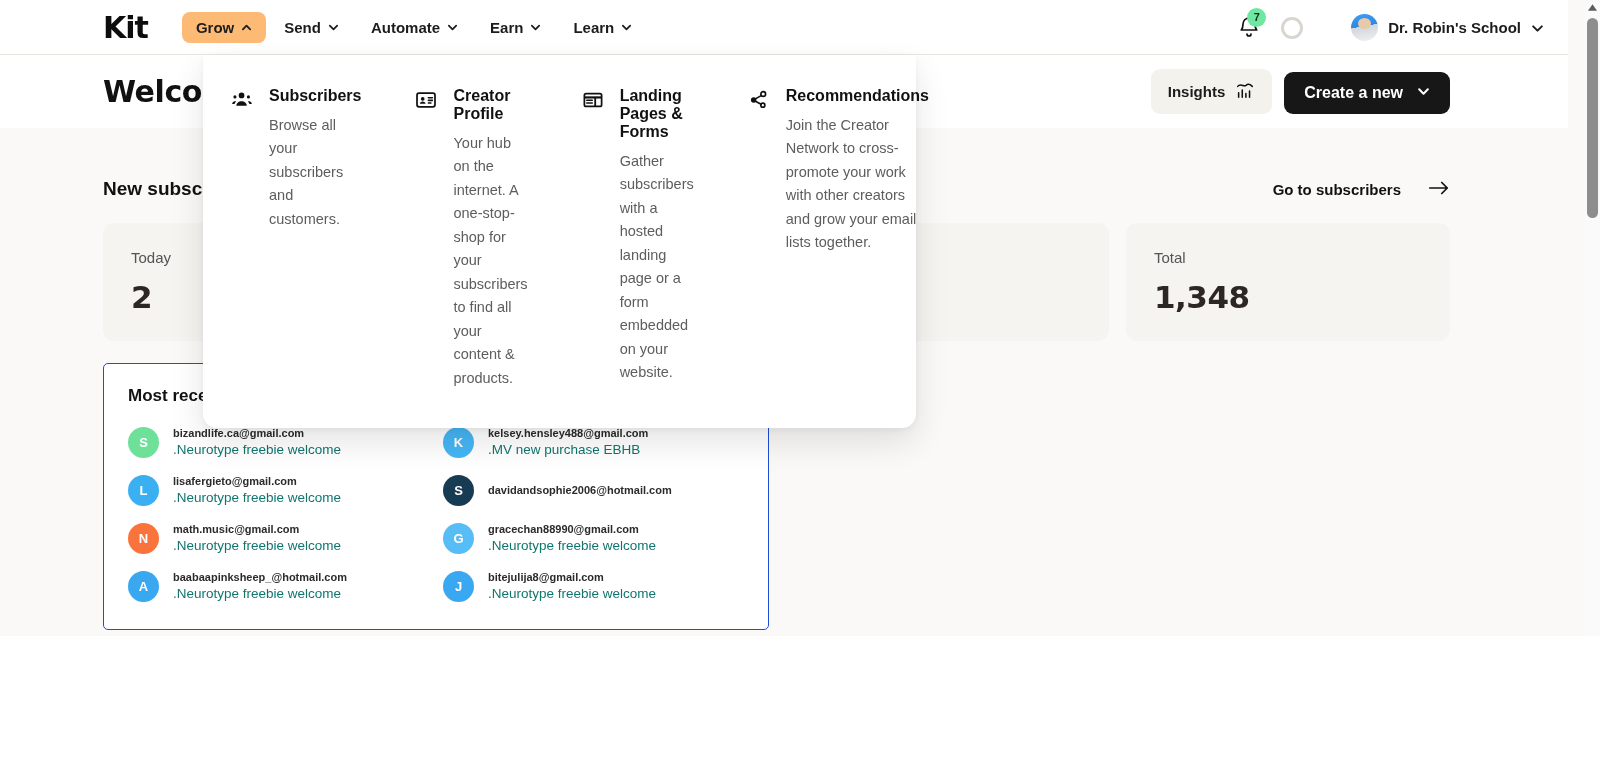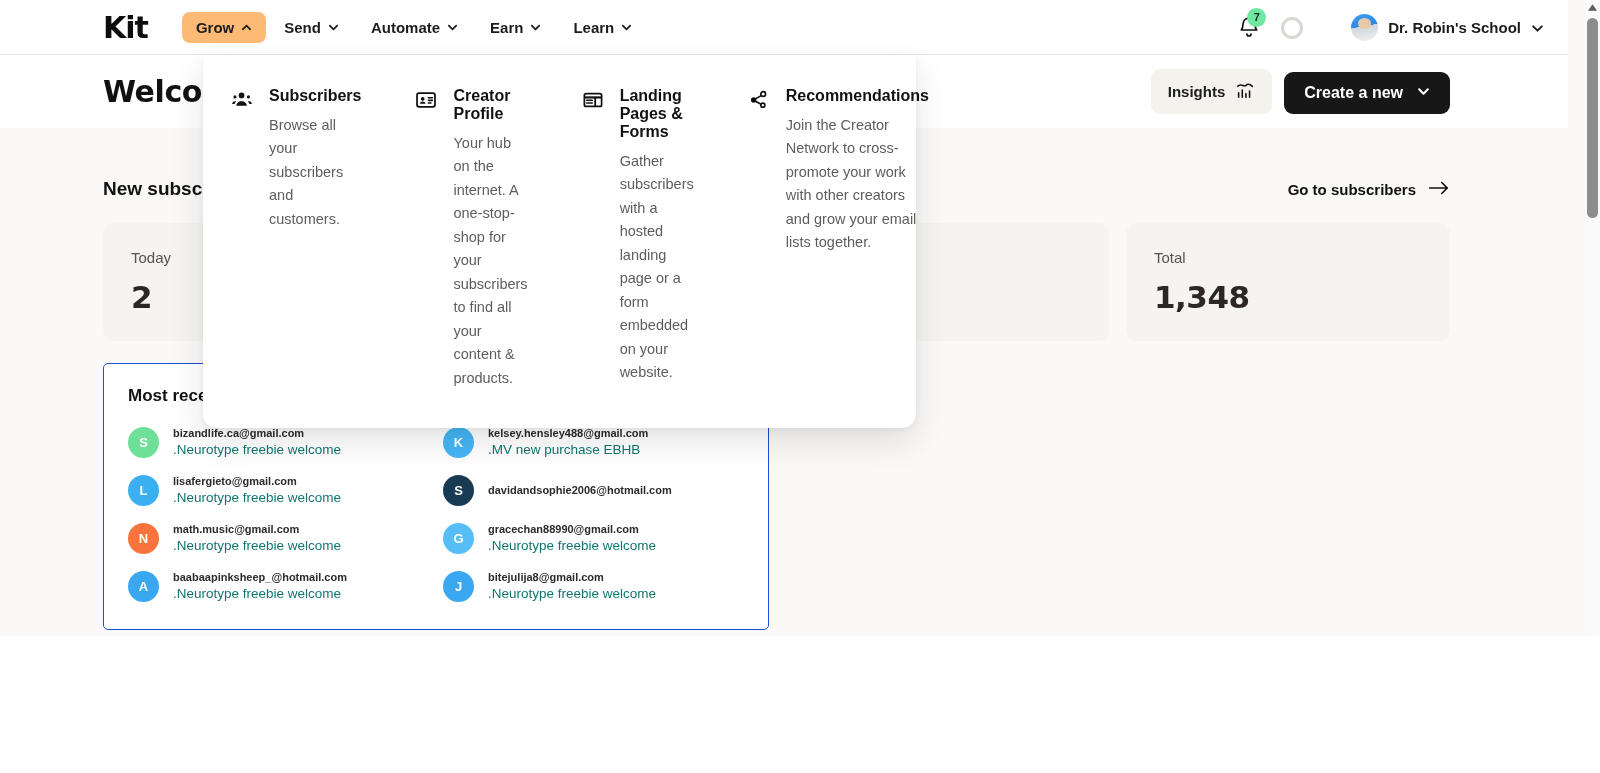--- a/index.html
+++ b/index.html
@@ -97,21 +97,21 @@
   }
 
   
   .content { position:absolute; top:128px; left:0; width:1568px; bottom:0; background:#faf9f7; }
 
   .section-head {
     position:absolute; top:50px; left:103px; right:118px;
     display:flex; align-items:center; justify-content:space-between;
   }
   .section-title { font-size:19px; font-weight:700; color:#111; }
-  .golink { display:flex; align-items:center; gap:12px; font-size:15px; font-weight:700; color:#111; cursor:pointer;}
+  .golink { display:flex; align-items:center; gap:27px; font-size:15px; font-weight:700; color:#111; cursor:pointer;}
 
   .stats { position:absolute; top:95px; left:103px; right:118px; display:flex; gap:17px; }
   .stat { flex:1; background:#f6f4f0; border-radius:11px; height:118px; padding:26px 28px; }
   .stat-label { font-size:15px; color:#545454; margin-bottom:13px; }
   .stat-value { font-family:"DejaVu Sans", sans-serif; font-size:31px; font-weight:700; color:#2c2724; letter-spacing:-.5px;}
 
   .recent {
     position:absolute; top:235px; left:103px; width:666px;
     background:#fff; border:1px solid #1d4ed8; border-radius:5px;
     padding:22px 24px 26px 24px;

